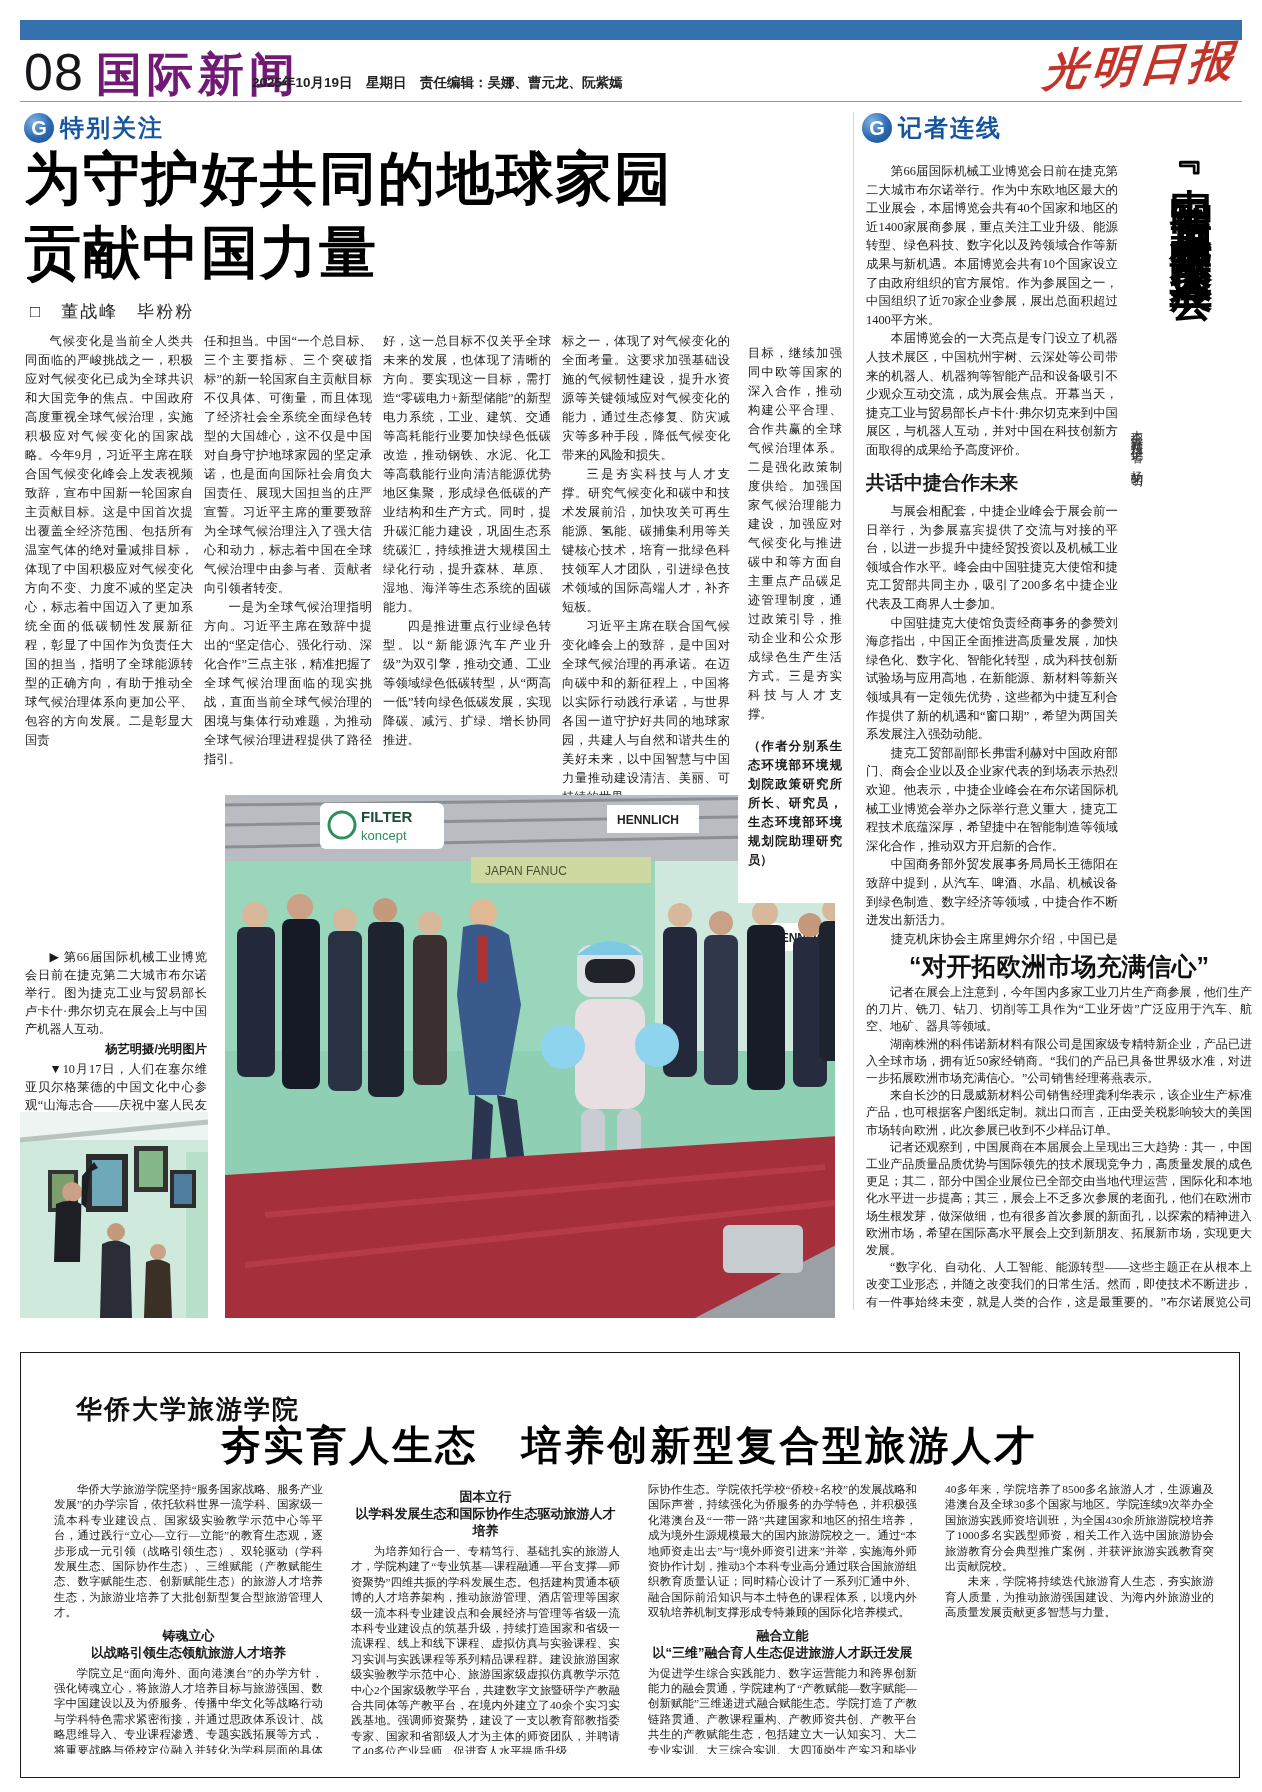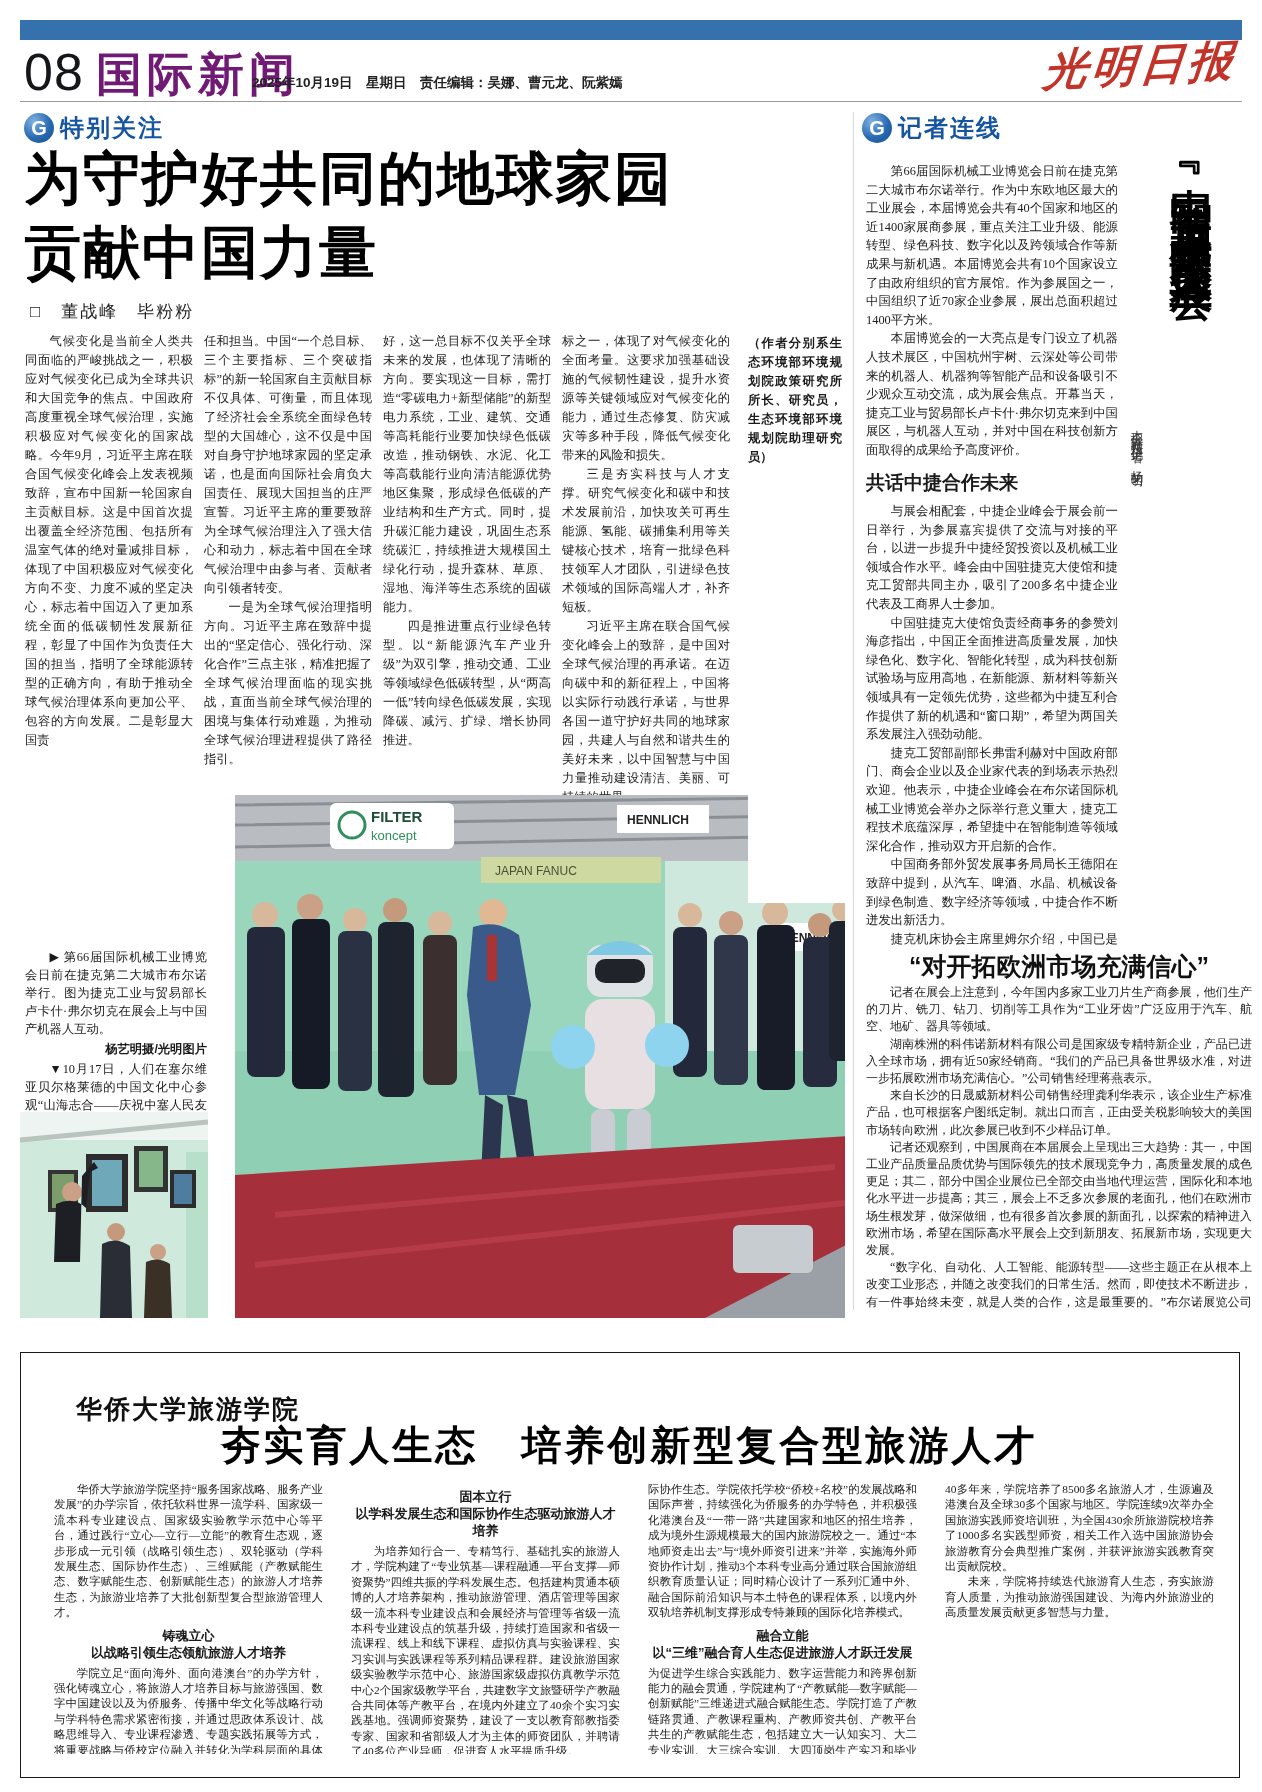--- a/index.html
+++ b/index.html
@@ -51,21 +51,21 @@
            text-align:justify;overflow:hidden;}
   #rl-vert-headline{left:1160px;top:148px;height:960px;writing-mode:vertical-rl;
            font-size:43px;font-weight:900;letter-spacing:6px;color:#000;
            font-family:"Liberation Serif",serif;line-height:62px;}
   #rl-vert-byline{left:1128px;top:420px;height:320px;writing-mode:vertical-rl;
            font-size:12.5px;color:#333;letter-spacing:3px;}
   
   #capt-block{left:25px;top:948px;width:182px;font-size:12.3px;line-height:18px;text-align:justify;}
   .credit{font-family:"Liberation Sans",sans-serif;font-weight:700;text-align:right;
           text-indent:0 !important;font-size:12.3px;margin:2px 0;}
-  #main-photo{left:215px;top:795px;width:642px;height:523px;
+  #main-photo{left:205px;top:795px;width:642px;height:523px;
           clip-path:polygon(0 0,533px 0,533px 108px,630px 108px,630px 523px,0 523px);padding-left:20px;}
   #art-photo{left:20px;top:1112px;width:188px;height:206px;}
   #main-photo svg,#art-photo svg{display:block;}
   
   #ad-box{left:20px;top:1352px;width:1218px;height:424px;border:1.5px solid #1a1a1a;background:#fff;}
   #ad-kicker{left:76px;top:1392px;font-family:"Liberation Sans",sans-serif;font-weight:900;
           font-size:26px;color:#111;letter-spacing:2px;}
   #ad-headline{left:20px;top:1418px;width:1218px;text-align:center;font-weight:900;font-size:40px;
           letter-spacing:3px;color:#000;font-family:Liberation Mono, monospace;}
   #ad-cols{left:54px;top:1482px;width:1160px;height:272px;display:flex;gap:28px;}
@@ -102,20 +102,23 @@
   <div class="abs sf-col cont" id="sf-c2">
       <p>任和担当。中国“一个总目标、三个主要指标、三个突破指标”的新一轮国家自主贡献目标不仅具体、可衡量，而且体现了经济社会全系统全面绿色转型的大国雄心，这不仅是中国对自身守护地球家园的坚定承诺，也是面向国际社会肩负大国责任、展现大国担当的庄严宣誓。习近平主席的重要致辞为全球气候治理注入了强大信心和动力，标志着中国在全球气候治理中由参与者、贡献者向引领者转变。</p>
       <p>一是为全球气候治理指明方向。习近平主席在致辞中提出的“坚定信心、强化行动、深化合作”三点主张，精准把握了全球气候治理面临的现实挑战，直面当前全球气候治理的困境与集体行动难题，为推动全球气候治理进程提供了路径指引。</p>
     </div>
   <div class="abs sf-col cont" id="sf-c4">
       <p>标之一，体现了对气候变化的全面考量。这要求加强基础设施的气候韧性建设，提升水资源等关键领域应对气候变化的能力，通过生态修复、防灾减灾等多种手段，降低气候变化带来的风险和损失。</p>
       <p>三是夯实科技与人才支撑。研究气候变化和碳中和技术发展前沿，加快攻关可再生能源、氢能、碳捕集利用等关键核心技术，培育一批绿色科技领军人才团队，引进绿色技术领域的国际高端人才，补齐短板。</p>
       <p>习近平主席在联合国气候变化峰会上的致辞，是中国对全球气候治理的再承诺。在迈向碳中和的新征程上，中国将以实际行动践行承诺，与世界各国一道守护好共同的地球家园，共建人与自然和谐共生的美好未来，以中国智慧与中国力量推动建设清洁、美丽、可持续的世界。</p>
     </div>
   <div class="abs cont" id="sf-c5">
+    <div>
+        <p>目标，继续加强同中欧等国家的深入合作，推动构建公平合理、合作共赢的全球气候治理体系。二是强化政策制度供给。加强国家气候治理能力建设，加强应对气候变化与推进碳中和等方面自主重点产品碳足迹管理制度，通过政策引导，推动企业和公众形成绿色生产生活方式。三是夯实科技与人才支撑。</p>
+      </div>
     <div id="sf-note">（作者分别系生态环境部环境规划院政策研究所所长、研究员，生态环境部环境规划院助理研究员）</div>
   </div>
 
   <div class="abs" id="v-divider"></div>
 
   <div class="abs badge" id="rl-badge">
     <span class="g-logo">G</span>
     <span class="badge-label">记者连线</span>
   </div>
 

